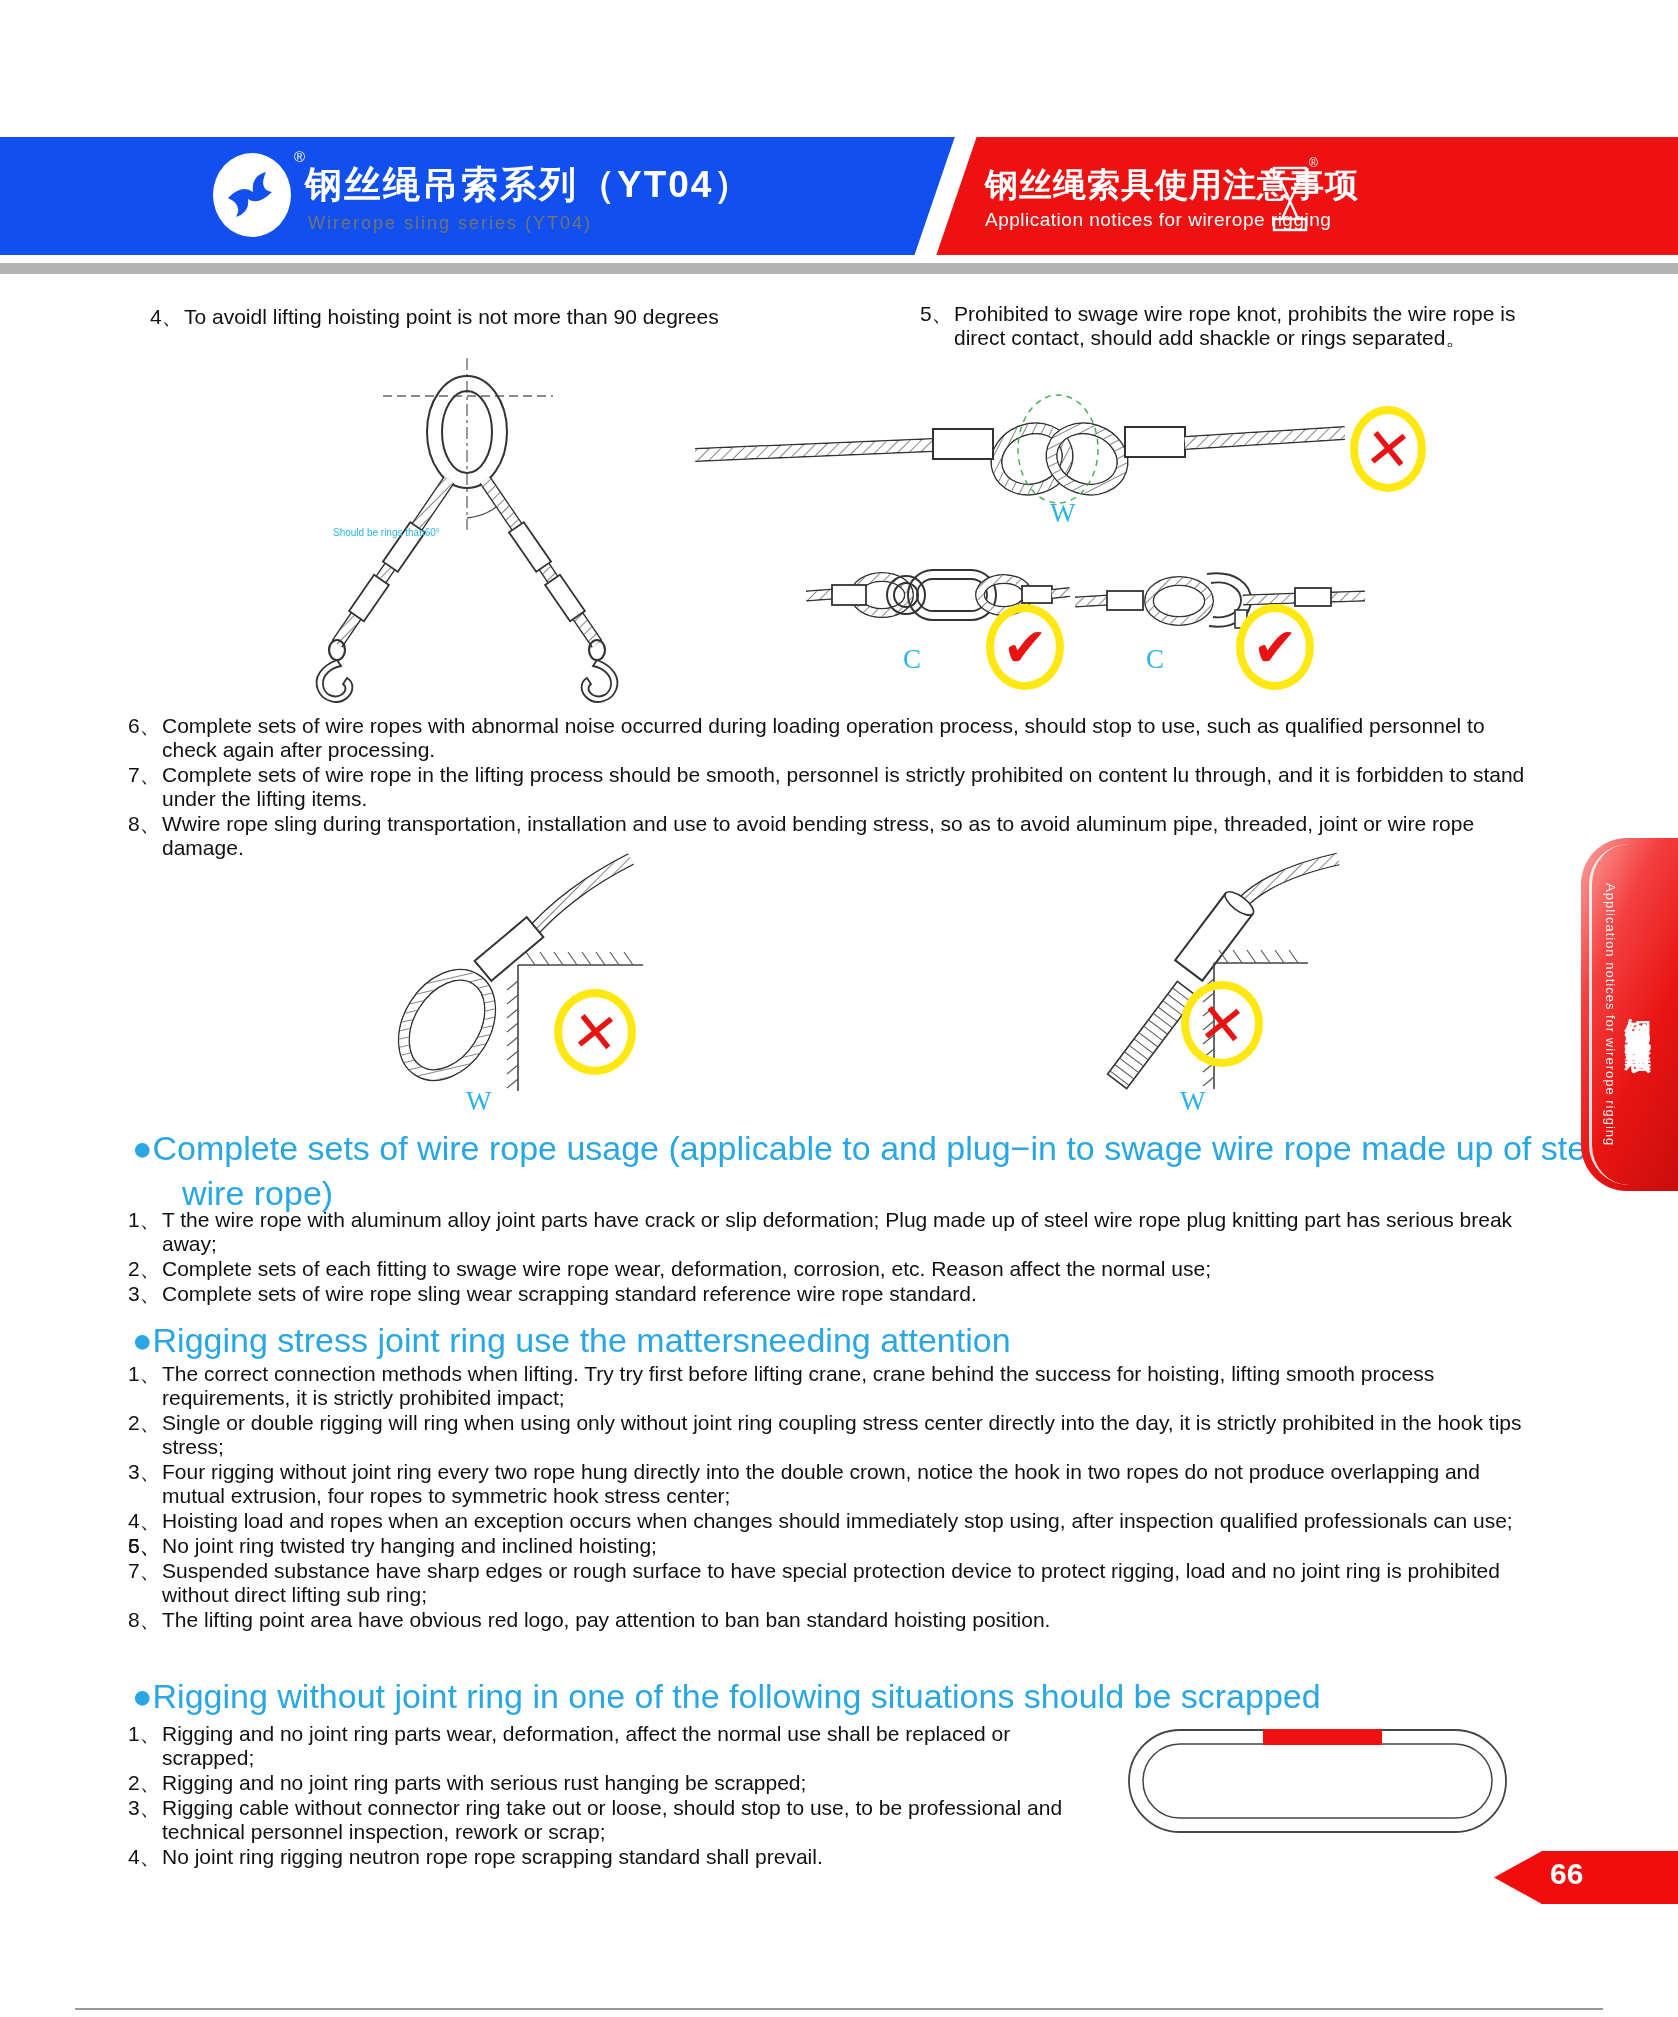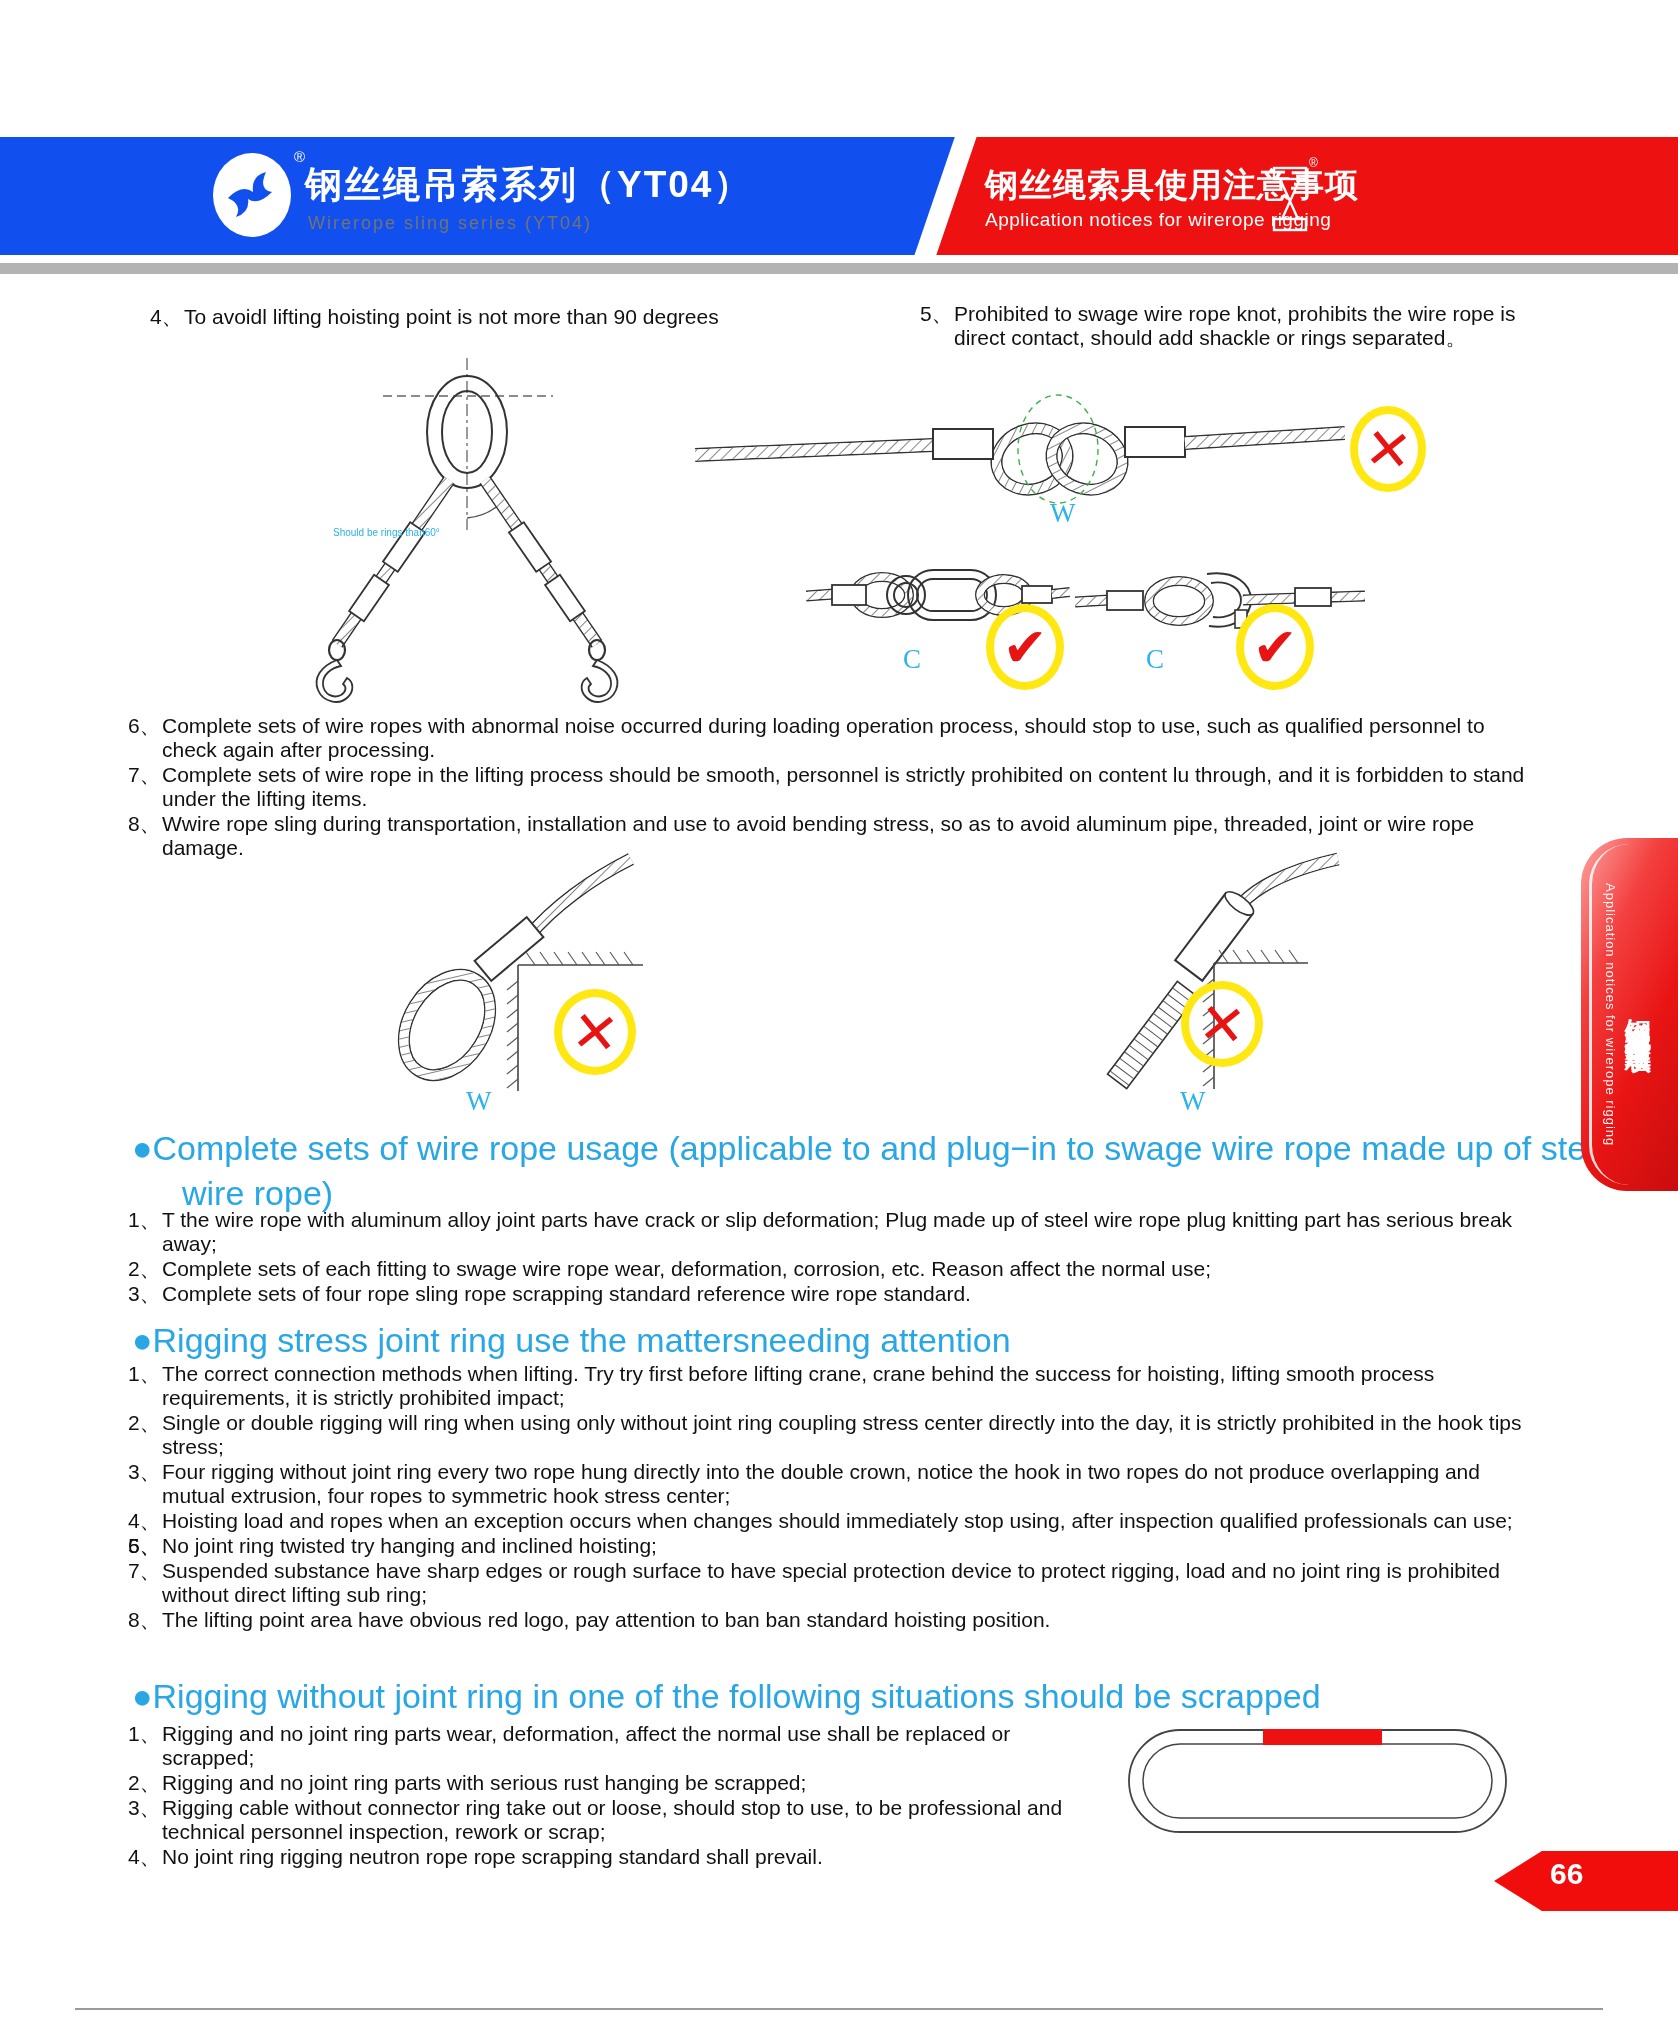--- a/index.html
+++ b/index.html
@@ -31,21 +31,21 @@
 
   .fig-label{position:absolute;color:#2bb3ea;font-family:"Liberation Serif","DejaVu Serif",serif;font-size:27px;}
   .angle-note{position:absolute;color:#2bb3ea;font-size:10px;white-space:nowrap;}
 
   .mark{position:absolute;border:8px solid #ffe812;border-radius:50%;display:flex;align-items:center;justify-content:center;}
   .mark span{color:#e81414;font-weight:bold;}
   .mx span{font-size:56px;transform:rotate(6deg);}
   .mc span{font-size:54px;}
 
   
-  .badge{position:absolute;left:1494px;top:1851px;width:184px;height:60px;background:#f20d0d;
+  .badge{position:absolute;left:1494px;top:1851px;width:184px;height:53px;background:#f20d0d;
          clip-path:polygon(0 50%,26% 0,100% 0,100% 100%,26% 100%);
          color:#fff;font-size:30px;font-weight:bold;line-height:46px;padding-left:0;}
   .badge span{margin-left:56px;}
 
   
   .sbar{position:absolute;left:1581px;top:838px;width:97px;height:353px;
         background:linear-gradient(115deg,#fca5a0 0%,#f34040 30%,#e91414 62%,#c90d0d 100%);
         border-radius:46px 0 0 46px;display:flex;align-items:center;justify-content:center;}
   .sbar-line{position:absolute;left:8px;top:6px;bottom:6px;right:0;border-left:3px solid rgba(255,255,255,.85);
              border-radius:40px 0 0 40px;pointer-events:none;}
@@ -353,21 +353,21 @@
     <div class="li">
       <span class="n">1、</span>
       <span class="t">T the wire rope with aluminum alloy joint parts have crack or slip deformation; Plug made up of steel wire rope plug knitting part has serious break away;</span>
     </div>
     <div class="li">
       <span class="n">2、</span>
       <span class="t">Complete sets of each fitting to swage wire rope wear, deformation, corrosion, etc. Reason affect the normal use;</span>
     </div>
     <div class="li">
       <span class="n">3、</span>
-      <span class="t">Complete sets of four rope sling rope scrapping standard reference wire rope standard.</span>
+      <span class="t">Complete sets of wire rope sling wear scrapping standard reference wire rope standard.</span>
     </div>
   </div>
 
   <div class="sec-h" style="left:132px;top:1318px;width:1460px;">
     <span>●</span><span>Rigging stress joint ring use the mattersneeding attention</span>
   </div>
   <div class="list" style="left:128px;top:1362px;width:1420px;">
     <div class="li">
       <span class="n">1、</span>
       <span class="t">The correct connection methods when lifting. Try try first before lifting crane, crane behind the success for hoisting, lifting smooth process requirements, it is strictly prohibited impact;</span>

